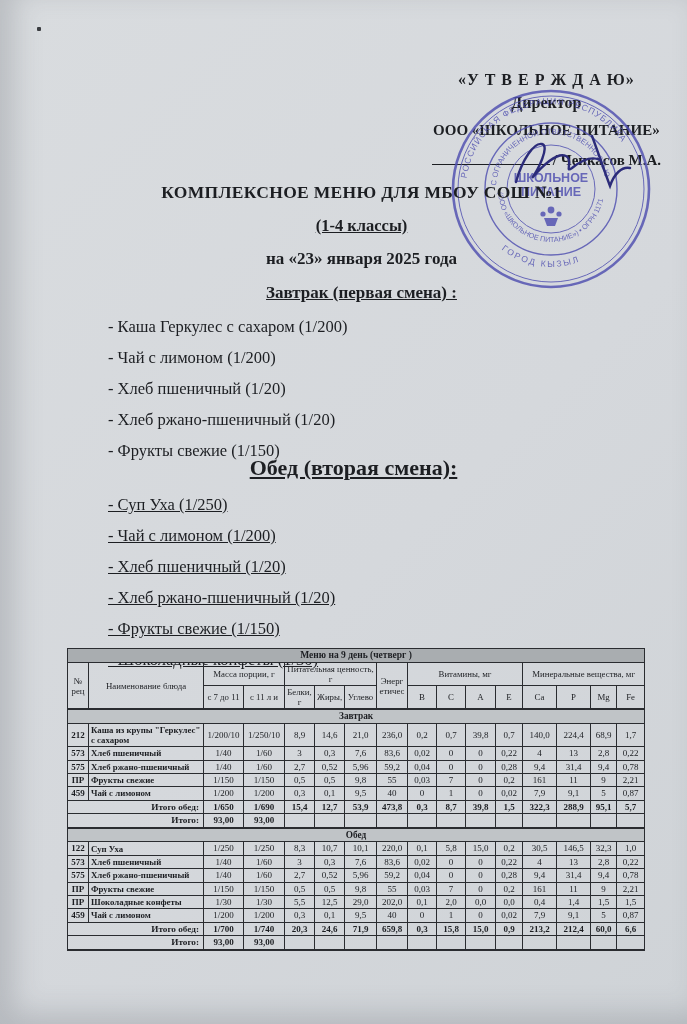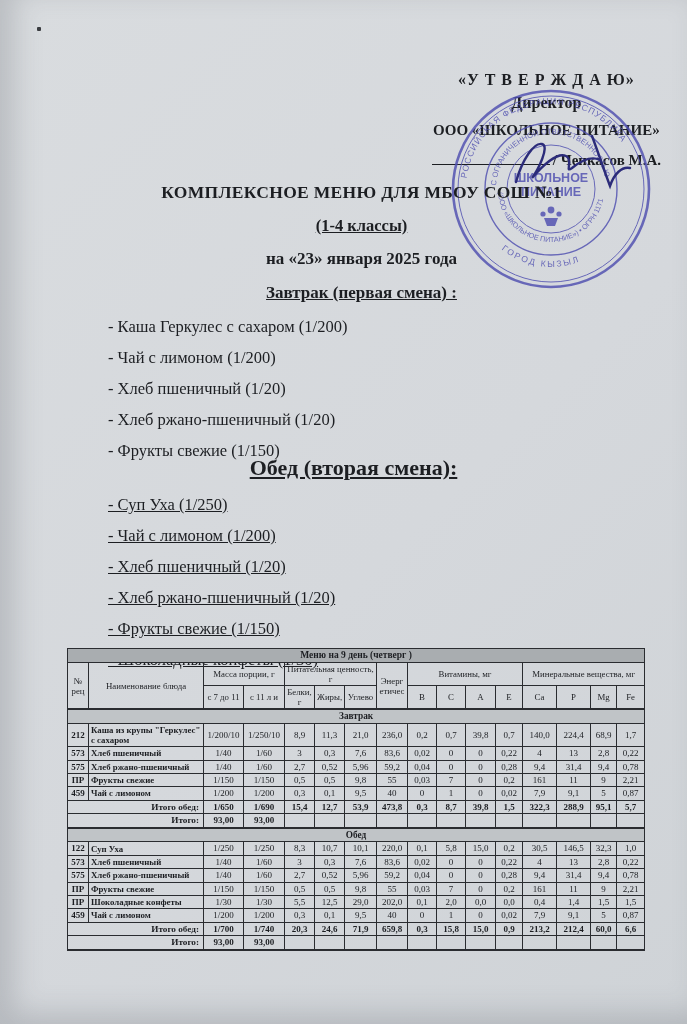--- a/index.html
+++ b/index.html
@@ -180,21 +180,21 @@
       <tbody>
           <tr class="section-row">
             <td colspan="16">Завтрак</td>
           </tr>
           <tr>
             <td class="num-cell">212</td>
             <td class="name-cell">Каша из крупы "Геркулес" с сахаром</td>
             <td class="val-cell">1/200/10</td>
             <td class="val-cell">1/250/10</td>
             <td class="val-cell">8,9</td>
-            <td class="val-cell">11,3</td>
+            <td class="val-cell">14,6</td>
             <td class="val-cell">21,0</td>
             <td class="val-cell">236,0</td>
             <td class="val-cell">0,2</td>
             <td class="val-cell">0,7</td>
             <td class="val-cell">39,8</td>
             <td class="val-cell">0,7</td>
             <td class="val-cell">140,0</td>
             <td class="val-cell">224,4</td>
             <td class="val-cell">68,9</td>
             <td class="val-cell">1,7</td>

